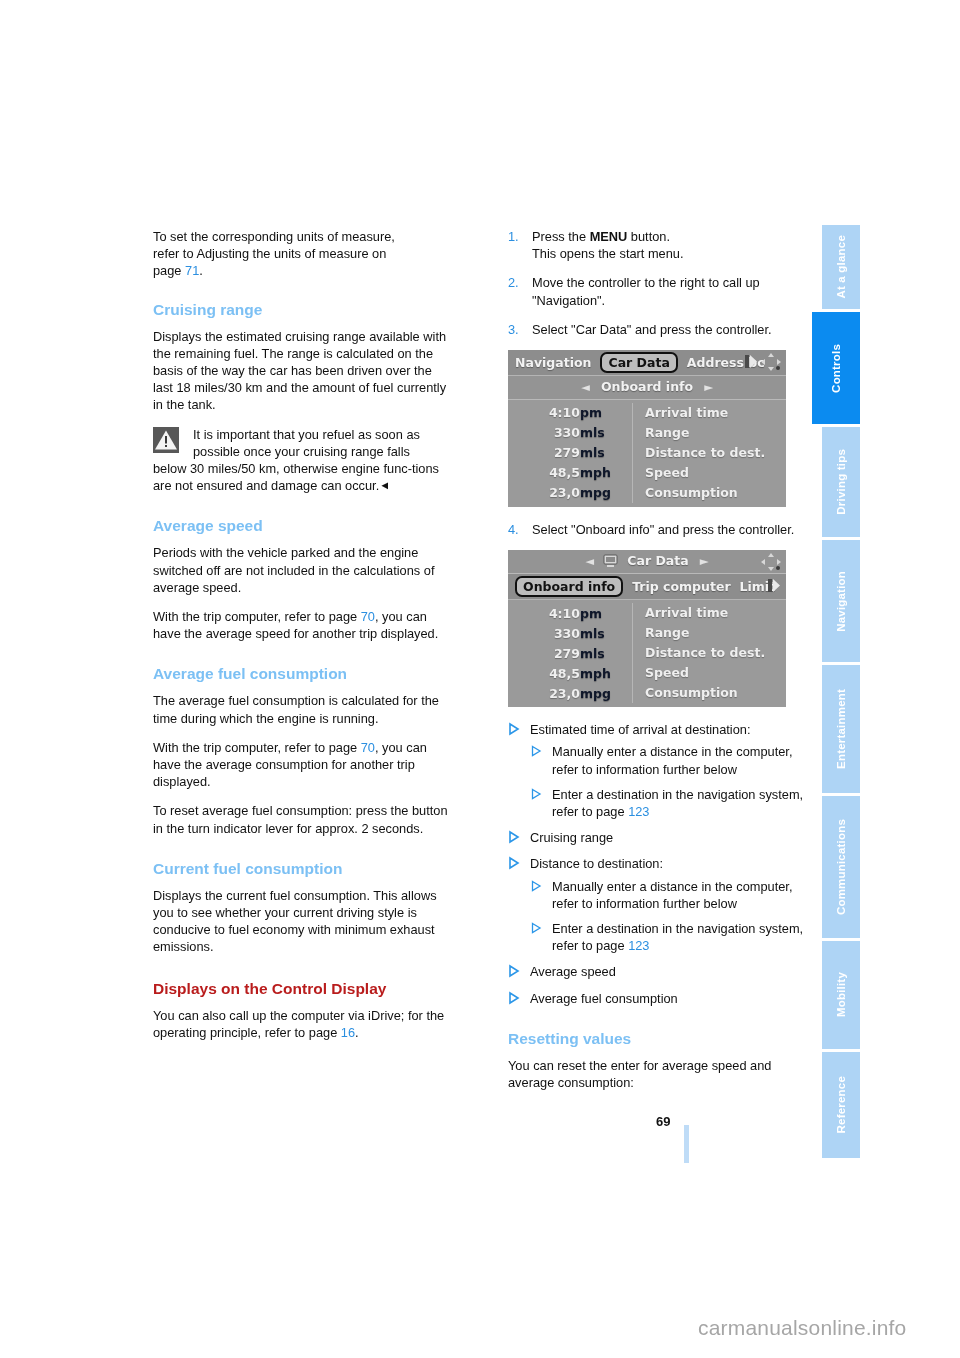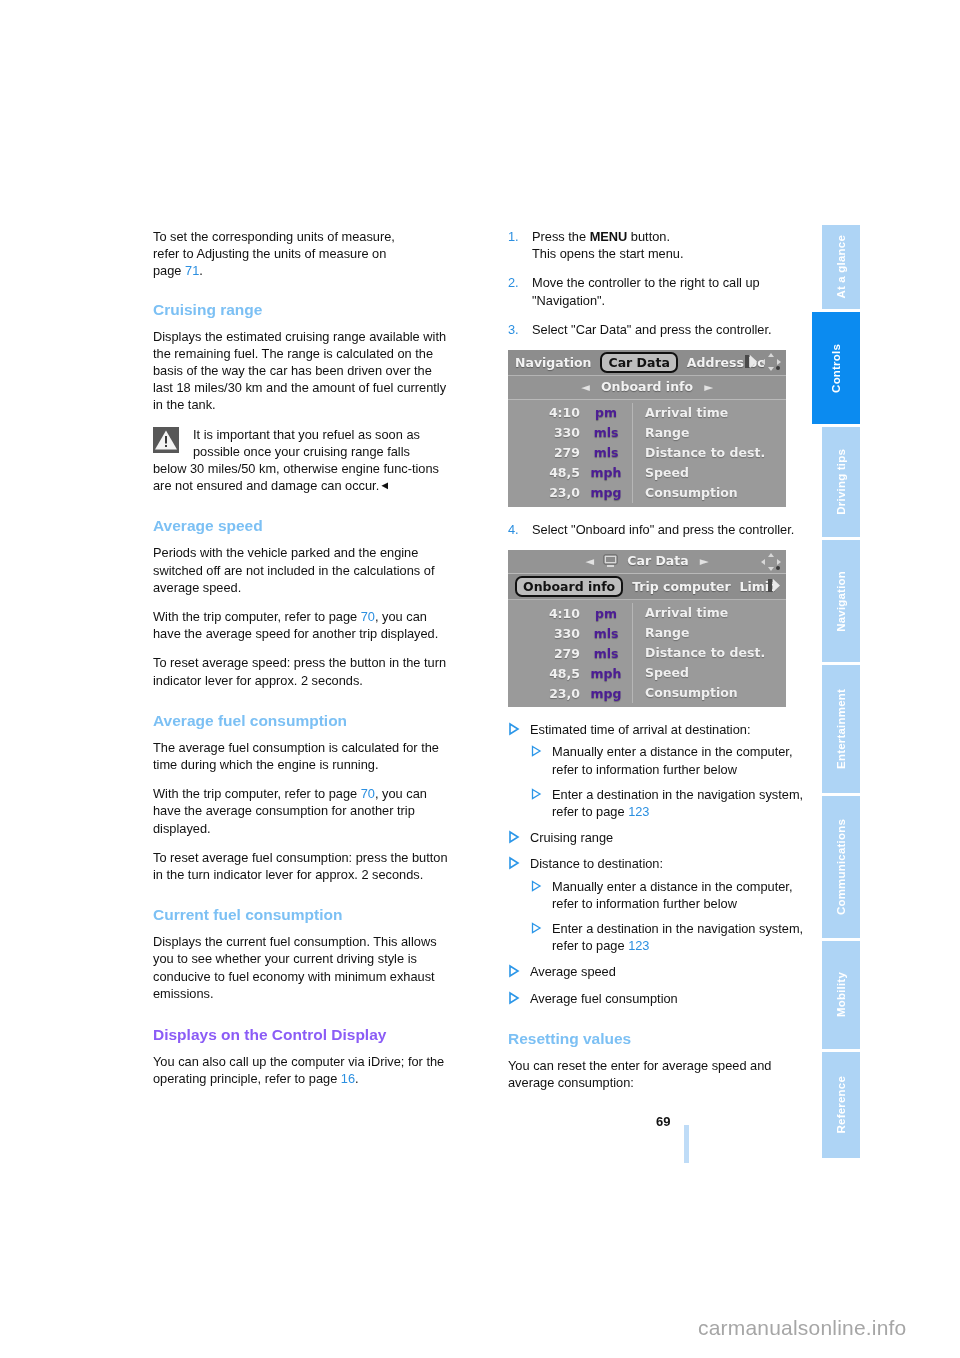--- a/index.html
+++ b/index.html
@@ -68,21 +68,21 @@
     font-size: 15.5px;
     font-weight: bold;
     color: #7cc0f4;
     margin: 22px 0 9px 0;
     line-height: 19px;
   }
   h3.sub.first { margin-top: 20px; }
   h2.sec {
     font-size: 15.5px;
     font-weight: bold;
-    color: #8b5cf6;
+    color: #b91c1c;
     margin: 23px 0 9px 0;
     line-height: 19px;
   }
   .pref { color: #2b8fe0; }
 
   
   .note {
     position: relative;
     margin: 0 0 12px 0;
   }
@@ -195,21 +195,21 @@
   .shot .row {
     display: flex;
     align-items: center;
     height: 20px;
     font-size: 12.5px;
     font-weight: bold;
     color: #efefef;
     text-shadow: 0 1px 1px rgba(0,0,0,.3);
   }
   .shot .rv { width: 68px; text-align: right; }
-  .shot .ru { width: 52px; text-align: center; color: #4c1d95; }
+  .shot .ru { width: 52px; text-align: left; color: #0f172a; }
   .shot .rl { padding-left: 12px; border-left: 1px solid #b6b6b6; height: 20px; line-height: 20px; flex: 1; }
   .shot .arrows {
     position: absolute;
     right: 4px; top: 2px;
     width: 22px; height: 20px;
   }
   .shot .pgarrow {
     position: absolute;
     right: 28px; top: 4px;
     width: 13px; height: 15px;
@@ -310,21 +310,20 @@
       <div style="text-indent:0;">
         <span>below 30 miles/50 km, otherwise engine func-tions are not ensured and damage can occur.</span><span class="endmark">◄</span>
       </div>
     </div>
 
     <h3 class="sub">Average speed</h3>
     <p>Periods with the vehicle parked and the engine switched off are not included in the calculations of average speed.</p>
     <p>
       <span>With the trip computer, refer to page </span><span class="pref">70</span><span>, you can have the average speed for another trip displayed.</span>
     </p>
-    <p>To reset average speed: press the button in the turn indicator lever for approx. 2 seconds.</p>
 
     <h3 class="sub">Average fuel consumption</h3>
     <p>The average fuel consumption is calculated for the time during which the engine is running.</p>
     <p>
       <span>With the trip computer, refer to page </span><span class="pref">70</span><span>, you can have the average consumption for another trip displayed.</span>
     </p>
     <p>To reset average fuel consumption: press the button in the turn indicator lever for approx. 2 seconds.</p>
 
     <h3 class="sub">Current fuel consumption</h3>
     <p>Displays the current fuel consumption. This allows you to see whether your current driving style is conducive to fuel economy with minimum exhaust emissions.</p>

